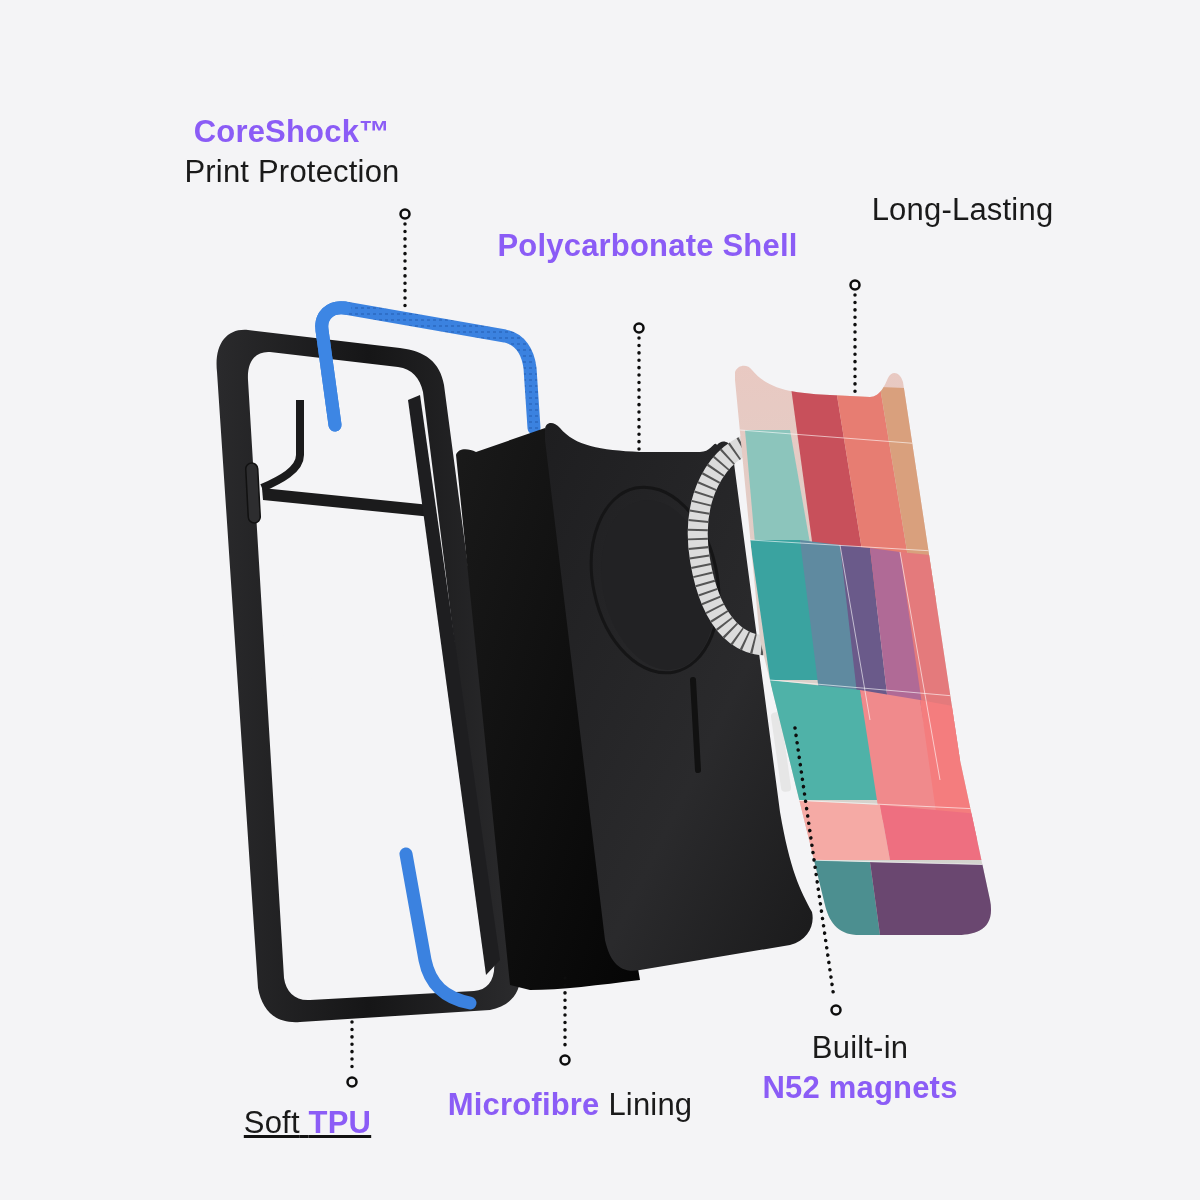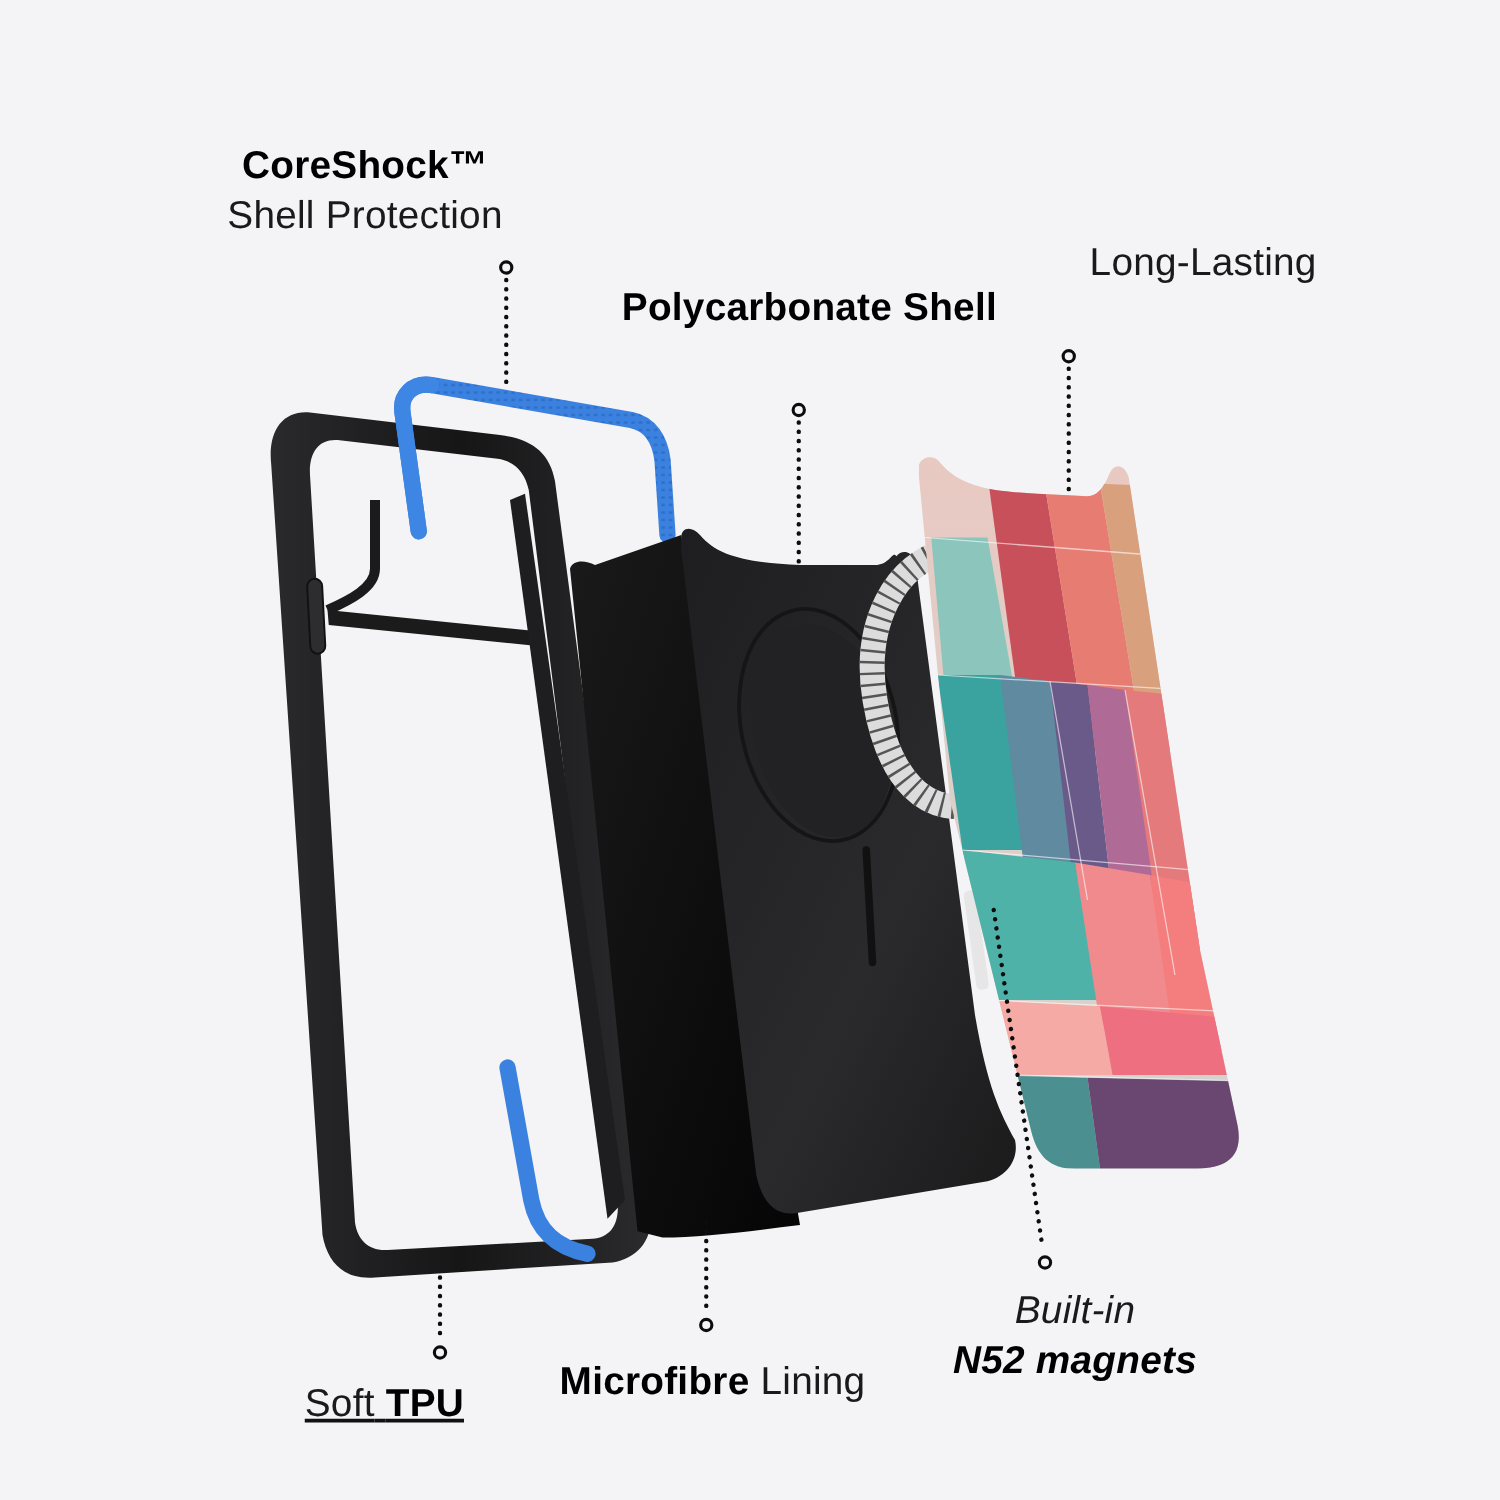--- a/index.html
+++ b/index.html
@@ -1,20 +1,20 @@
 <!DOCTYPE html>
 <html><head>
 <meta charset="utf-8">
 <style>
   html, body { margin:0; padding:0; }
   body { width:1200px; height:1200px; background:#f4f4f6; position:relative; overflow:hidden;
          font-family:"Liberation Sans", "DejaVu Sans", sans-serif; color:#111; }
   .label { position:absolute; text-align:center; line-height:1.28; font-size:31px; letter-spacing:0.2px; }
   .label .light { font-weight:400; color:#1a1a1a; }
-  .label .bold { font-weight:700; color:#000000; }
+  .label .bold { font-weight:700; color:#8b5cf6; }
   .label .line { display:block; white-space:nowrap; }
   svg.art { position:absolute; left:0; top:0; }
 </style>
 </head>
 <body>
 
 <svg class="art" width="1200" height="1200" viewBox="0 0 1200 1200">
   <defs>
     <linearGradient id="frameGrad" x1="0" y1="0" x2="1" y2="0">
       <stop offset="0" stop-color="#2a2a2c"></stop>
@@ -144,21 +144,21 @@
 
     <g>
       <line x1="795" y1="728" x2="834" y2="998" stroke="#0d0d0d" stroke-width="3.5" stroke-dasharray="0.1 7.3" stroke-linecap="round"></line>
       <circle cx="836" cy="1010" r="4.5" fill="none" stroke="#0d0d0d" stroke-width="2.5"></circle>
     </g>
   </g>
 </svg>
 
 <div class="label" style="left:142px; top:112px; width:300px;">
   <span class="line bold">CoreShock™</span>
-  <span class="line light">Shell Protection</span>
+  <span class="line light">Print Protection</span>
 </div>
 
 <div class="label" style="left:470px; top:226px; width:355px;">
   <span class="line bold">Polycarbonate Shell</span>
 </div>
 
 <div class="label" style="left:820px; top:190px; width:285px;">
   <span class="line light">Long-Lasting</span>
 </div>
 
@@ -169,16 +169,16 @@
   </span>
 </div>
 
 <div class="label" style="left:420px; top:1085px; width:300px;">
   <span class="line">
     <span class="bold">Microfibre</span>
     <span class="light">Lining</span>
   </span>
 </div>
 
-<div class="label" style="left:740px; top:1028px; width:240px;font-style:italic;">
+<div class="label" style="left:740px; top:1028px; width:240px;">
   <span class="line light">Built-in</span>
   <span class="line bold">N52 magnets</span>
 </div>
 
 </body></html>

